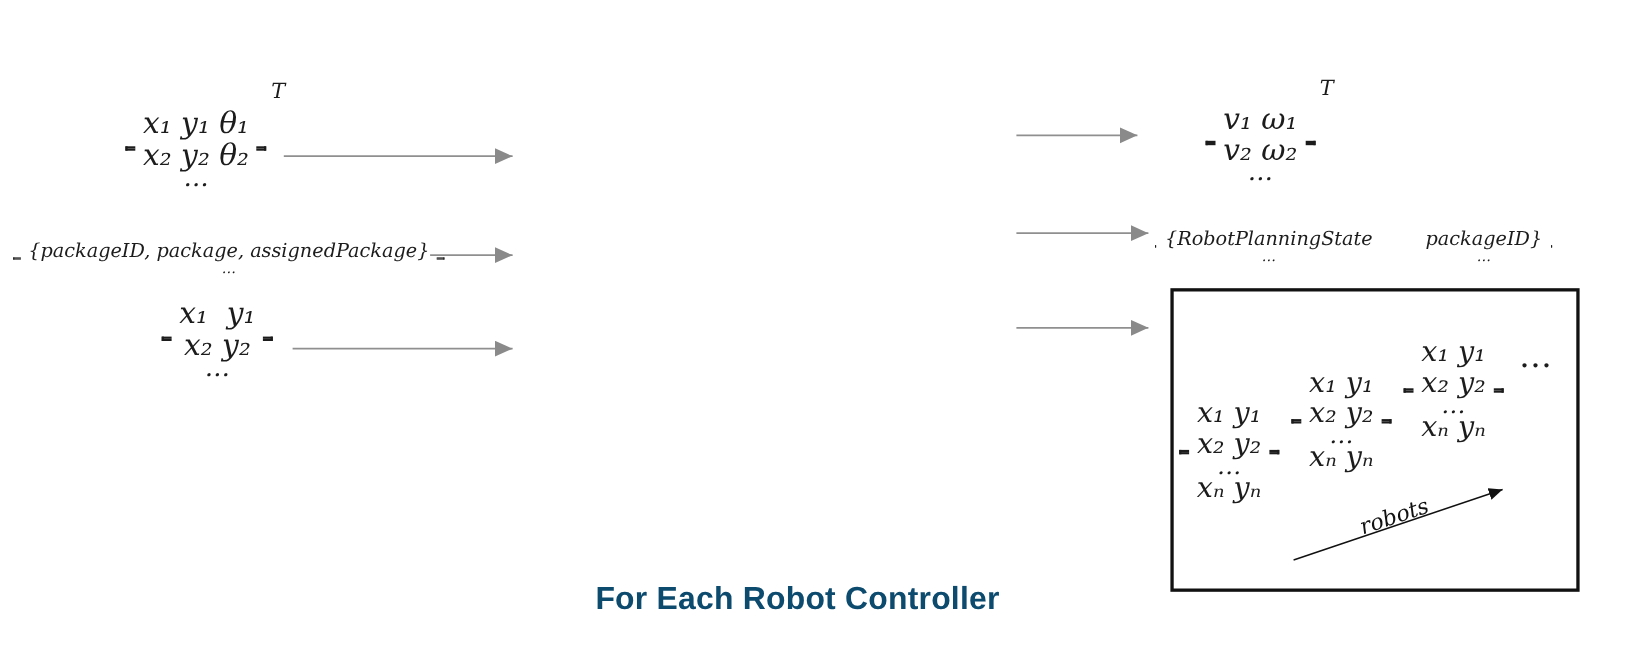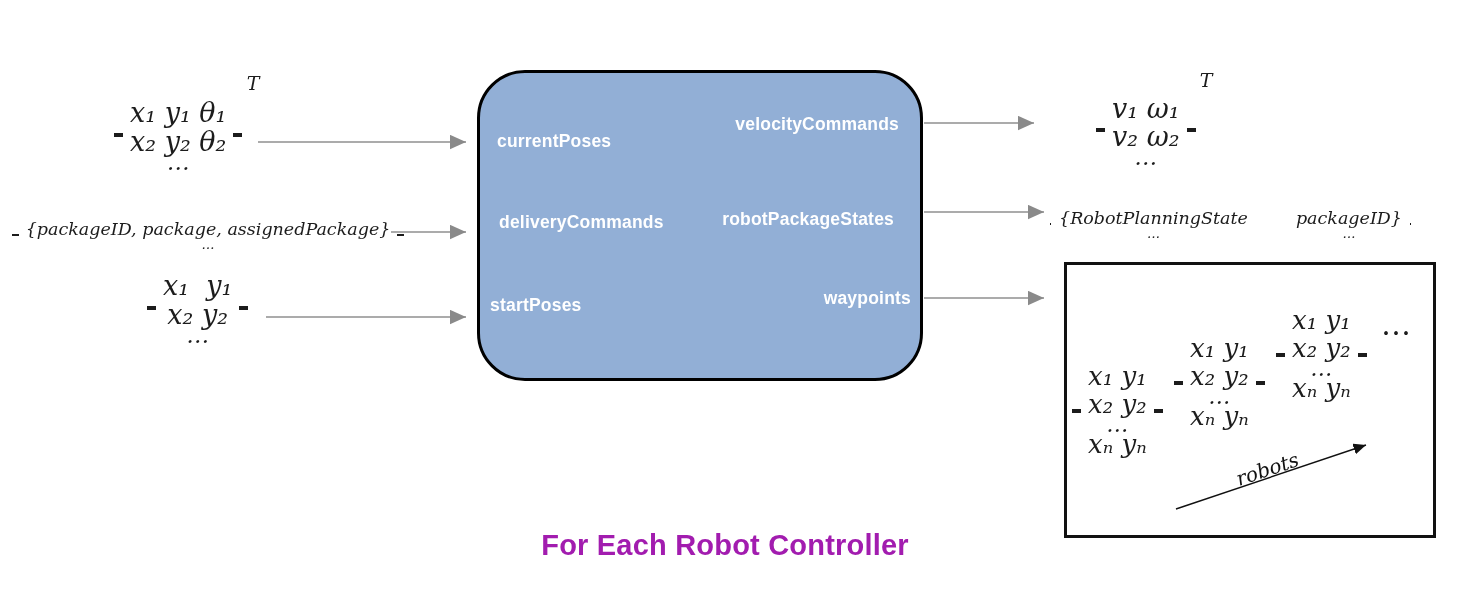--- a/index.html
+++ b/index.html
@@ -59,37 +59,29 @@
     font-family:"DejaVu Serif","DejaVu Sans",serif;color:#1c1c1c;
   }
   .robots-label{
     position:absolute;left:168px;top:192px;
     font-family:"DejaVu Serif","DejaVu Sans",serif;font-style:italic;
     font-size:20px;color:#111;transform:rotate(-18.5deg);white-space:nowrap;
   }
   
   .caption{
     position:absolute;left:450px;top:529px;width:550px;text-align:center;
-    font-size:29px;font-weight:bold;color:#a21caf;letter-spacing:.2px;
+    font-size:29px;font-weight:bold;color:#0c4a6e;letter-spacing:.2px;
   }
   .overlay{position:absolute;left:0;top:0;pointer-events:none;}
 </style>
 </head>
 <body>
 
 <div class="canvas">
 
-  <div class="block">
-    <span class="port" style="left:17px;top:58px;">currentPoses</span>
-    <span class="port" style="left:19px;top:139px;">deliveryCommands</span>
-    <span class="port" style="left:10px;top:222px;">startPoses</span>
-    <span class="port" style="right:21px;top:41px;">velocityCommands</span>
-    <span class="port" style="right:26px;top:136px;">robotPackageStates</span>
-    <span class="port" style="right:9px;top:215px;">waypoints</span>
-  </div>
 
   <div class="wbox">
     <div class="matrix m-md" style="left:5px;top:71px;height:150px;">
       <div class="br l"></div>
       <div class="rows">
         <span class="row">x₁ y₁</span>
         <span class="row">x₂ y₂</span>
         <span class="row dots">…</span>
         <span class="row">xₙ yₙ</span>
       </div>

